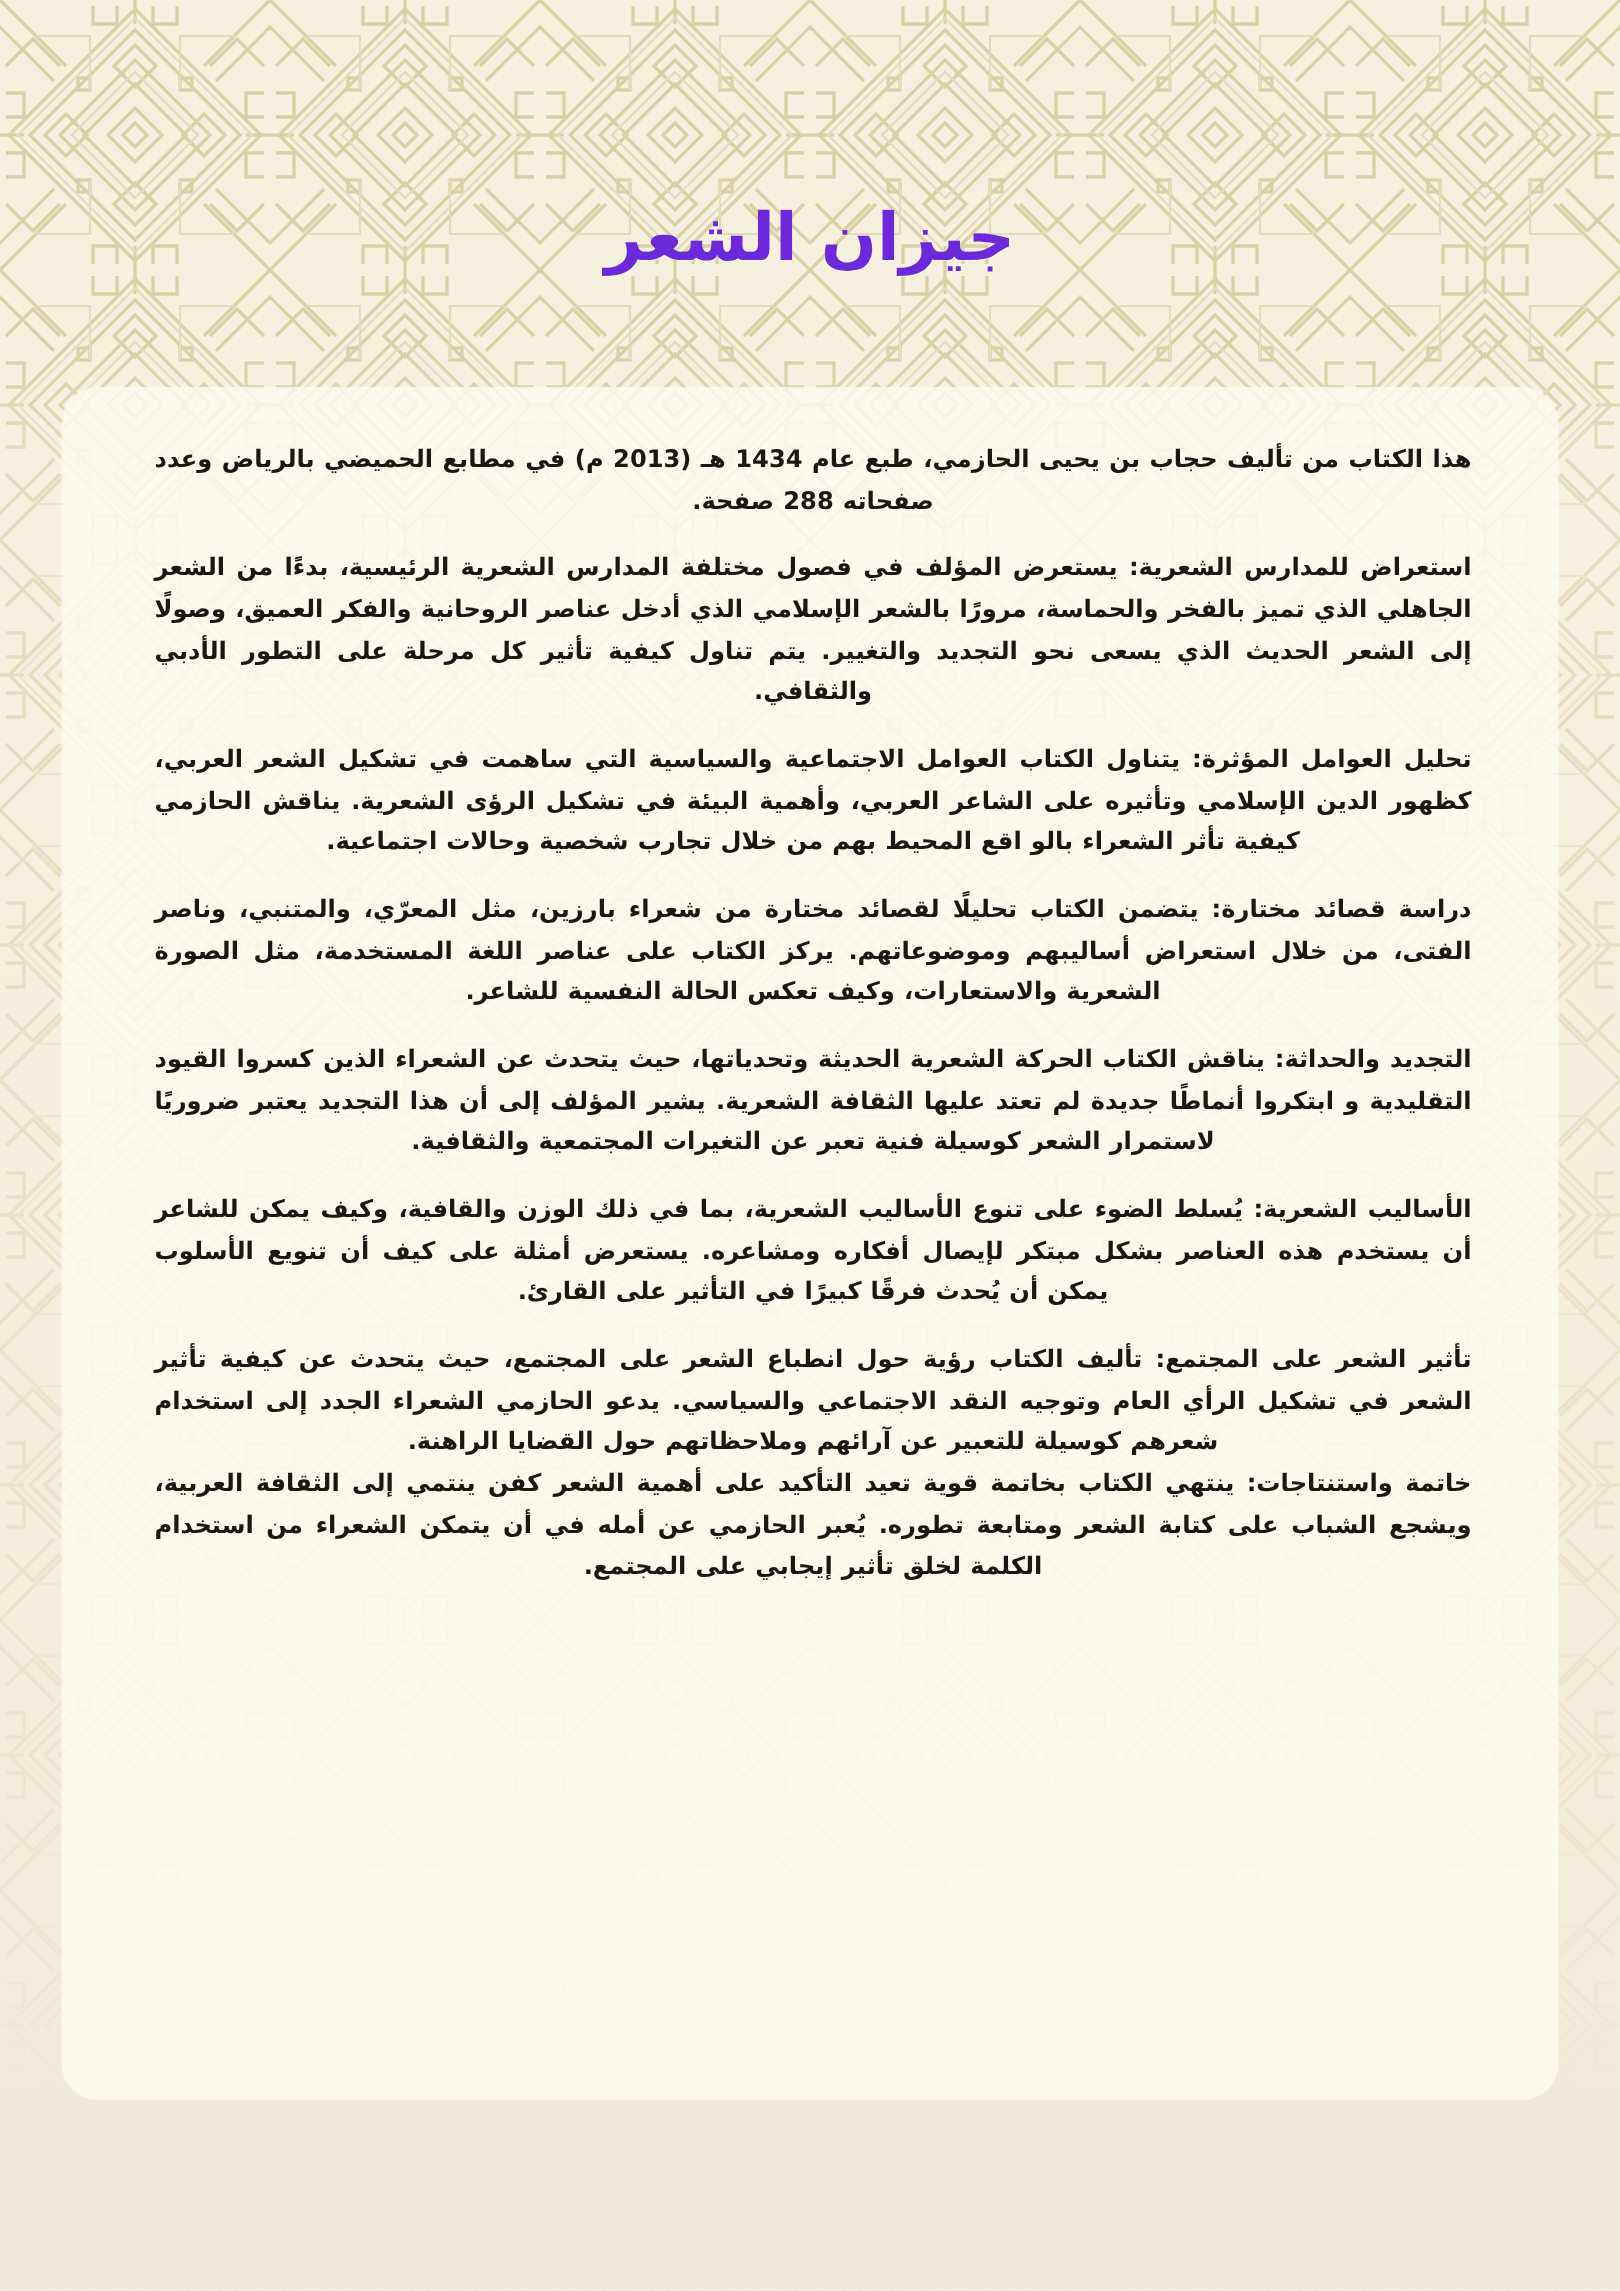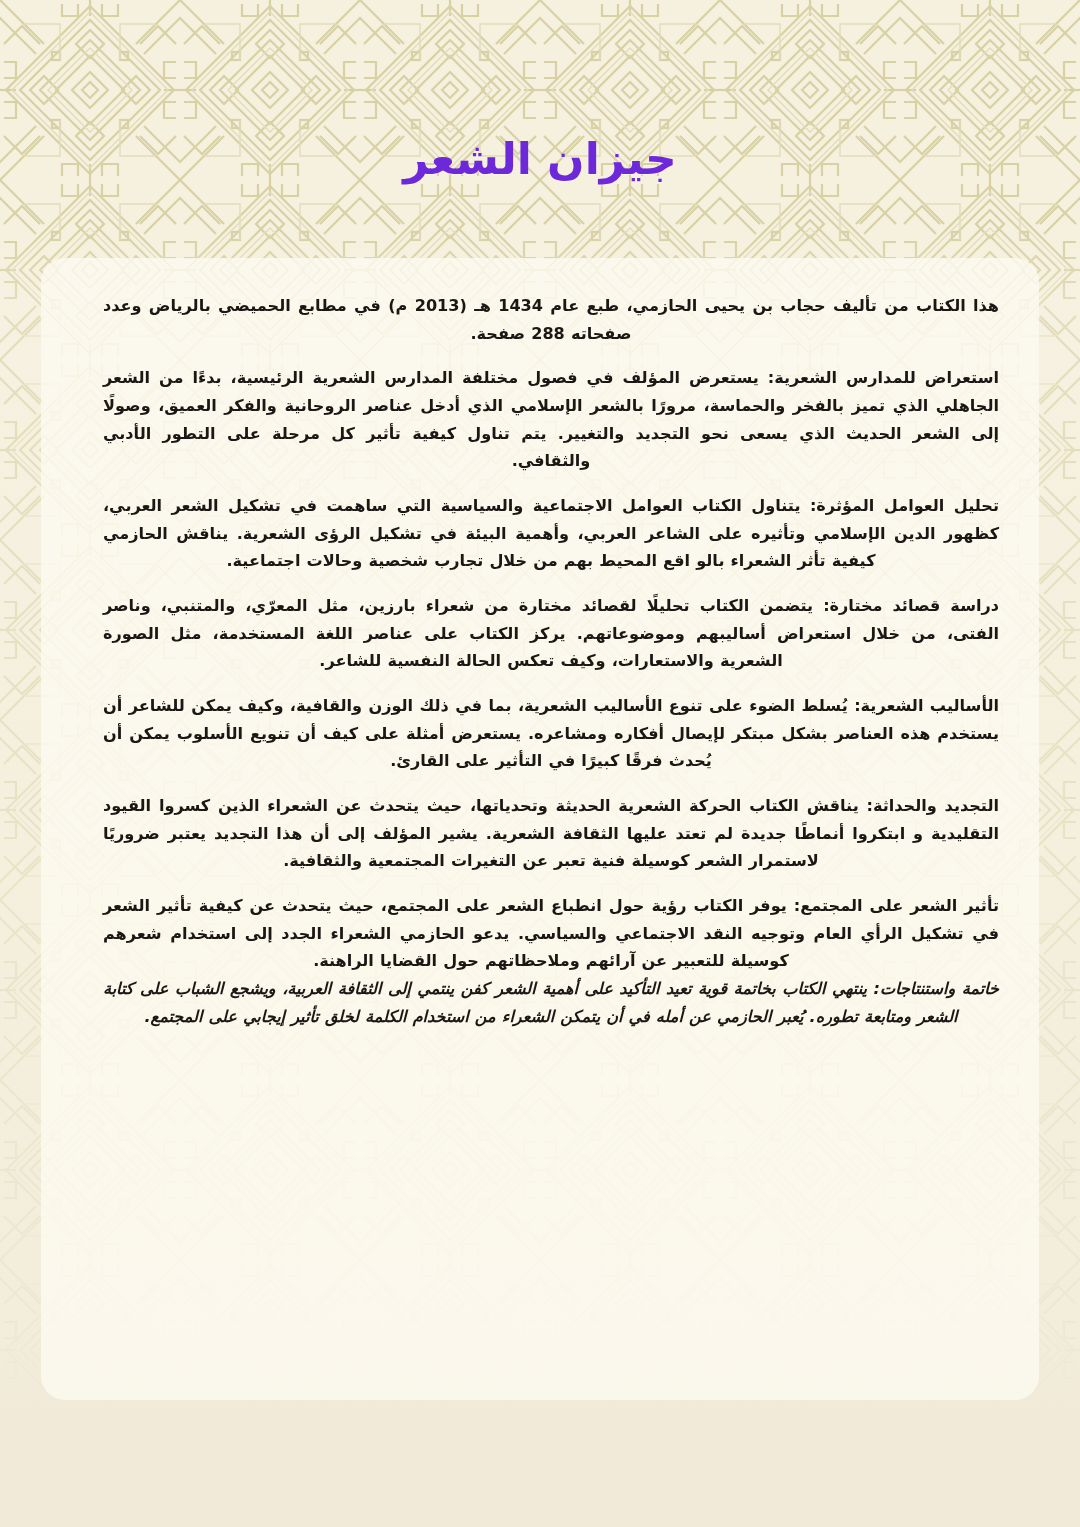--- a/index.html
+++ b/index.html
@@ -86,21 +86,21 @@
   }
 
   
   .content-card {
     position: absolute;
     top: 258px;
     left: 41px;
     width: 998px;
     height: 1142px;
     box-sizing: border-box;
-    padding: 34px 40px 30px 62px;
+    padding: 34px 58px 30px 62px;
     border-radius: 24px;
     background: rgba(253, 250, 240, 0.80);
     direction: rtl;
     text-align: justify;
     text-align-last: center;
     overflow: hidden;
   }
 
   .para {
     margin: 0 0 17px 0;
@@ -116,21 +116,20 @@
     letter-spacing: -0.1px;
     word-spacing: 0.5px;
   }
 
   .para.tight {
     margin-bottom: 0;
   }
 
   .para:last-child {
     margin-bottom: 4px;
-    font-style: italic;
   }
 </style>
 </head>
 <body>
 
 <div class="page">
 
   <div class="ornament-layer">
     <svg class="ornament-svg" viewBox="0 0 1080 1527" preserveAspectRatio="xMidYMid slice" aria-hidden="true">
       <defs>
@@ -210,23 +209,23 @@
 
     <p class="para">هذا الكتاب من تأليف حجاب بن يحيى الحازمي، طبع عام 1434 هـ (2013 م) في مطابع الحميضي بالرياض وعدد صفحاته 288 صفحة.</p>
 
 
     <p class="para">استعراض للمدارس الشعرية: يستعرض المؤلف في فصول مختلفة المدارس الشعرية الرئيسية، بدءًا من الشعر الجاهلي الذي تميز بالفخر والحماسة، مرورًا بالشعر الإسلامي الذي أدخل عناصر الروحانية والفكر العميق، وصولًا إلى الشعر الحديث الذي يسعى نحو التجديد والتغيير. يتم تناول كيفية تأثير كل مرحلة على التطور الأدبي والثقافي.</p>
 
     <p class="para">تحليل العوامل المؤثرة: يتناول الكتاب العوامل الاجتماعية والسياسية التي ساهمت في تشكيل الشعر العربي، كظهور الدين الإسلامي وتأثيره على الشاعر العربي، وأهمية البيئة في تشكيل الرؤى الشعرية. يناقش الحازمي كيفية تأثر الشعراء بالو اقع المحيط بهم من خلال تجارب شخصية وحالات اجتماعية.</p>
 
     <p class="para">دراسة قصائد مختارة: يتضمن الكتاب تحليلًا لقصائد مختارة من شعراء بارزين، مثل المعرّي، والمتنبي، وناصر الفتى، من خلال استعراض أساليبهم وموضوعاتهم. يركز الكتاب على عناصر اللغة المستخدمة، مثل الصورة الشعرية والاستعارات، وكيف تعكس الحالة النفسية للشاعر.</p>
 
+    <p class="para">التجديد والحداثة: يناقش الكتاب الحركة الشعرية الحديثة وتحدياتها، حيث يتحدث عن الشعراء الذين كسروا القيود التقليدية و ابتكروا أنماطًا جديدة لم تعتد عليها الثقافة الشعرية. يشير المؤلف إلى أن هذا التجديد يعتبر ضروريًا لاستمرار الشعر كوسيلة فنية تعبر عن التغيرات المجتمعية والثقافية.</p>
+
     <p class="para">الأساليب الشعرية: يُسلط الضوء على تنوع الأساليب الشعرية، بما في ذلك الوزن والقافية، وكيف يمكن للشاعر أن يستخدم هذه العناصر بشكل مبتكر لإيصال أفكاره ومشاعره. يستعرض أمثلة على كيف أن تنويع الأسلوب يمكن أن يُحدث فرقًا كبيرًا في التأثير على القارئ.</p>
 
-    <p class="para">التجديد والحداثة: يناقش الكتاب الحركة الشعرية الحديثة وتحدياتها، حيث يتحدث عن الشعراء الذين كسروا القيود التقليدية و ابتكروا أنماطًا جديدة لم تعتد عليها الثقافة الشعرية. يشير المؤلف إلى أن هذا التجديد يعتبر ضروريًا لاستمرار الشعر كوسيلة فنية تعبر عن التغيرات المجتمعية والثقافية.</p>
-
-    <p class="para tight">تأثير الشعر على المجتمع: يوفر الكتاب رؤية حول انطباع الشعر على المجتمع، حيث يتحدث عن كيفية تأثير الشعر في تشكيل الرأي العام وتوجيه النقد الاجتماعي والسياسي. يدعو الحازمي الشعراء الجدد إلى استخدام شعرهم كوسيلة للتعبير عن آرائهم وملاحظاتهم حول القضايا الراهنة.</p>
+    <p class="para tight">تأثير الشعر على المجتمع: تأليف الكتاب رؤية حول انطباع الشعر على المجتمع، حيث يتحدث عن كيفية تأثير الشعر في تشكيل الرأي العام وتوجيه النقد الاجتماعي والسياسي. يدعو الحازمي الشعراء الجدد إلى استخدام شعرهم كوسيلة للتعبير عن آرائهم وملاحظاتهم حول القضايا الراهنة.</p>
 
     <p class="para">خاتمة واستنتاجات: ينتهي الكتاب بخاتمة قوية تعيد التأكيد على أهمية الشعر كفن ينتمي إلى الثقافة العربية، ويشجع الشباب على كتابة الشعر ومتابعة تطوره. يُعبر الحازمي عن أمله في أن يتمكن الشعراء من استخدام الكلمة لخلق تأثير إيجابي على المجتمع.</p>
 
   </div>
 
 </div>
 
 </body></html>

